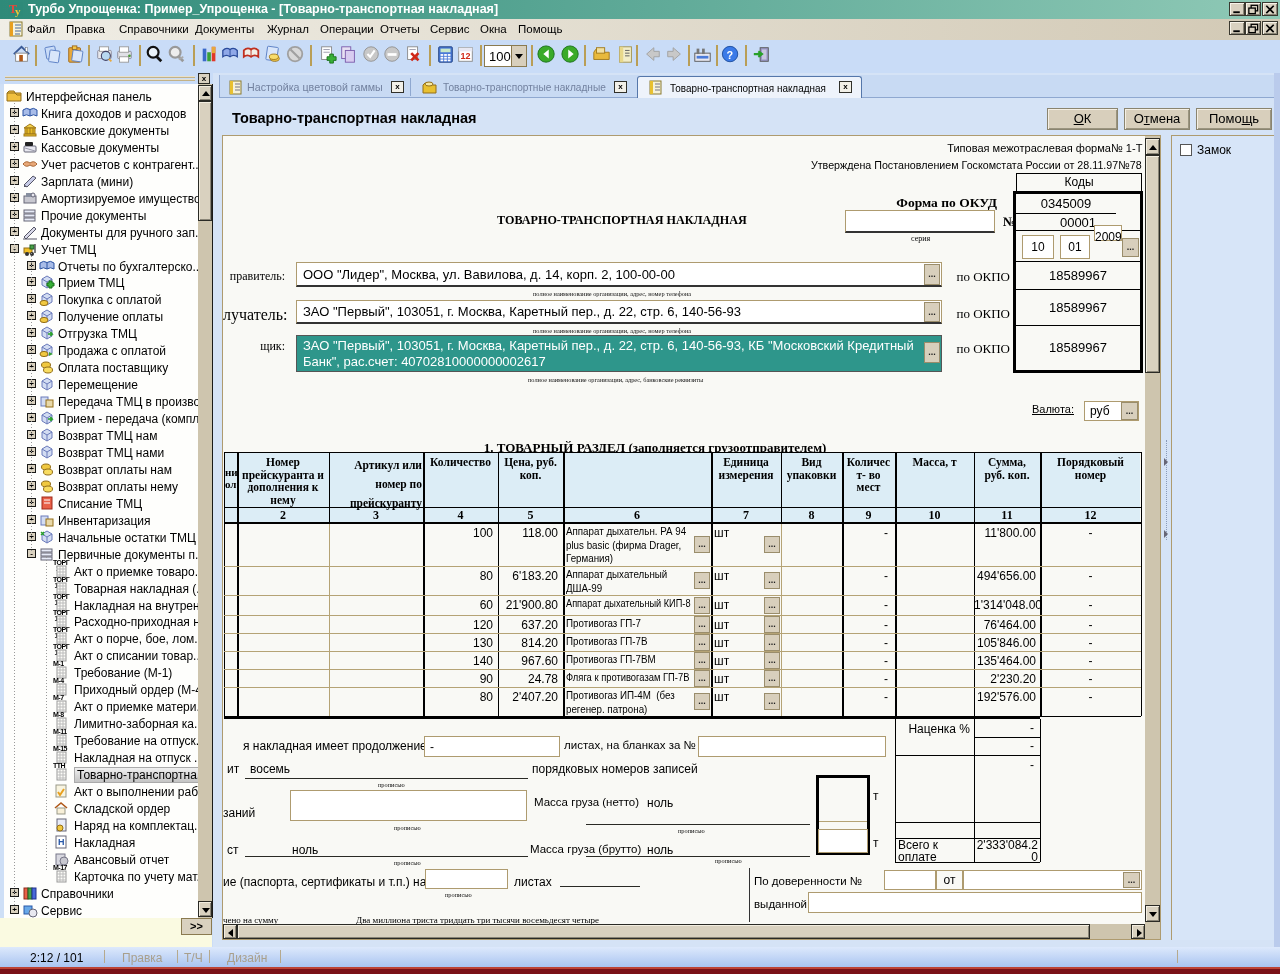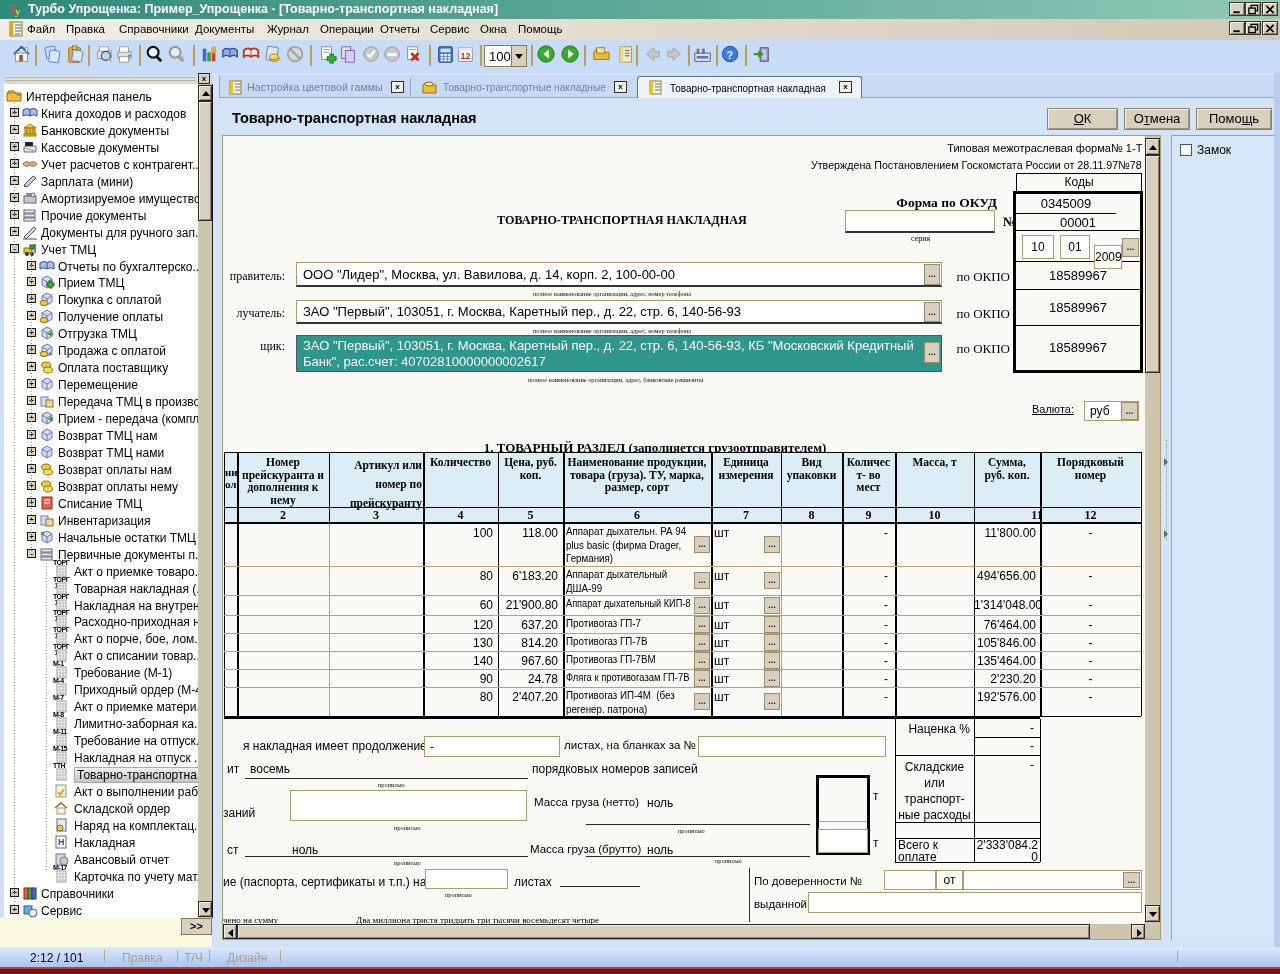--- a/index.html
+++ b/index.html
@@ -793,40 +793,40 @@
 <div id="paper">
 <div class="f" style="right:3px;top:6px;font-size:11.5px;transform:scaleX(.96);transform-origin:right;">Типовая межотраслевая форма№ 1-Т</div>
 <div class="f" style="right:3px;top:23px;font-size:11.5px;transform:scaleX(.93);transform-origin:right;">Утверждена Постановлением Госкомстата России от 28.11.97№78</div>
 <div class="f" style="left:793px;top:37px;width:126px;height:19px;border:1px solid #000;font-size:12px;text-align:center;line-height:17px;">Коды</div>
 <div class="f" style="left:790px;top:55px;width:130px;height:182px;border:3px solid #000;background:#F9F9F5;"></div>
 <div class="f" style="left:793px;top:58px;width:100px;height:20px;border-bottom:1px solid #000;font-size:13px;text-align:center;line-height:20px;">0345009</div>
 <div class="f" style="left:793px;top:78px;width:124px;height:17px;border-bottom:1px solid #000;font-size:13px;text-align:center;line-height:17px;">00001</div>
 <div class="f" style="left:793px;top:95px;width:124px;height:31px;border-bottom:1px solid #000;"></div>
 <div class="inp" style="left:799px;top:99px;width:32px;height:24px;font-size:12px;text-align:center;line-height:22px;">10</div>
 <div class="inp" style="left:837px;top:99px;width:30px;height:24px;font-size:12px;text-align:center;line-height:22px;">01</div>
-<div class="inp" style="left:871px;top:109px;width:28px;height:24px;font-size:12px;text-align:center;line-height:22px;">2009</div>
+<div class="inp" style="left:871px;top:89px;width:28px;height:16px;font-size:12px;text-align:center;line-height:22px;">2009</div>
 <div class="dots" style="left:899px;top:102px;width:17px;height:19px;line-height:17px;">...</div>
 <div class="f" style="left:793px;top:126px;width:124px;height:28px;border-bottom:1px solid #000;font-size:13px;text-align:center;line-height:28px;">18589967</div>
 <div class="f" style="left:793px;top:154px;width:124px;height:36px;border-bottom:1px solid #000;font-size:13px;text-align:center;line-height:36px;">18589967</div>
 <div class="f" style="left:793px;top:190px;width:124px;height:44px;font-size:13px;text-align:center;line-height:44px;">18589967</div>
 <div class="f serif" style="left:574px;top:59px;width:200px;text-align:right;font-weight:bold;font-size:13.5px;">Форма по ОКУД</div>
 <div class="f serif" style="left:780px;top:78px;font-weight:bold;font-size:13px;">№</div>
 <div class="inp" style="left:622px;top:74px;width:150px;height:23px;border-bottom:2px solid #333;"></div>
 <div class="f serif" style="left:688px;top:98px;font-size:8px;">серия</div>
 <div class="f serif" style="left:274px;top:76px;font-weight:bold;font-size:13.5px;transform:scaleX(.9);transform-origin:left;">ТОВАРНО-ТРАНСПОРТНАЯ НАКЛАДНАЯ</div>
 <div class="f serif" style="left:687px;top:133px;width:100px;text-align:right;font-size:13px;">по ОКПО</div>
 <div class="f serif" style="left:687px;top:170px;width:100px;text-align:right;font-size:13px;">по ОКПО</div>
 <div class="f serif" style="left:687px;top:205px;width:100px;text-align:right;font-size:13px;">по ОКПО</div>
 <div class="f serif" style="left:0px;top:133px;width:62px;text-align:right;font-size:12px;">правитель:</div>
 <div class="inp" style="left:73px;top:126px;width:646px;height:25px;border-bottom:2px solid #333;">
         <div style="font-size:13px;padding:4px 0 0 6px;">ООО "Лидер", Москва, ул. Вавилова, д. 14, корп. 2, 100-00-00</div>
       </div>
 <div class="dots" style="left:701px;top:128px;width:16px;height:21px;line-height:19px;">...</div>
 <div class="tiny serif" style="left:310px;top:154px;">полное наименование организации, адрес, номер телефона</div>
-<div class="f serif" style="left:0px;top:170px;width:62px;text-align:right;font-size:12px;">лучатель:</div>
+<div class="f serif" style="left:0px;top:170px;width:62px;text-align:right;font-size:16px;">лучатель:</div>
 <div class="inp" style="left:73px;top:164px;width:646px;height:24px;border-bottom:2px solid #333;">
         <div style="font-size:13px;padding:3px 0 0 6px;">ЗАО "Первый", 103051, г. Москва, Каретный пер., д. 22, стр. 6, 140-56-93</div>
       </div>
 <div class="dots" style="left:701px;top:166px;width:16px;height:20px;line-height:18px;">...</div>
 <div class="tiny serif" style="left:310px;top:191px;">полное наименование организации, адрес, номер телефона</div>
 <div class="f serif" style="left:0px;top:203px;width:62px;text-align:right;font-size:12px;">щик:</div>
 <div class="inp" style="left:73px;top:199px;width:646px;height:37px;background:#2E968B;border:1px solid #555;">
         <div style="font-size:13px;color:#fff;padding:2px 0 0 6px;white-space:normal;line-height:16px;">ЗАО "Первый", 103051, г. Москва, Каретный пер., д. 22, стр. 6, 140-56-93, КБ "Московский Кредитный Банк", рас.счет: 40702810000000002617</div>
       </div>
 <div class="dots" style="left:701px;top:206px;width:16px;height:21px;line-height:19px;">...</div>
@@ -863,37 +863,36 @@
 <div class="f" style="left:1px;top:515px;width:917px;height:1px;background:#B5A375;"></div>
 <div class="f" style="left:1px;top:533px;width:917px;height:1px;background:#B5A375;"></div>
 <div class="f" style="left:1px;top:551px;width:917px;height:1px;background:#B5A375;"></div>
 <div class="f" style="left:1px;top:580px;width:816px;height:3px;background:#000;"></div>
 <div class="f" style="left:817px;top:580px;width:101px;height:1px;background:#000;"></div>
 <div class="f serif" style="left:2px;top:330px;font-weight:bold;font-size:11px;line-height:12px;">ни<br>ол.</div>
 <div class="f serif" style="left:15px;top:320px;width:90px;font-weight:bold;font-size:11.5px;line-height:12.5px;text-align:center;white-space:normal;">Номер прейскуранта и дополнения к нему</div>
 <div class="f serif" style="left:107px;top:320px;width:92px;font-weight:bold;font-size:11.5px;line-height:19px;text-align:right;white-space:normal;">Артикул или номер по прейскуранту</div>
 <div class="f serif" style="left:201px;top:320px;width:73px;font-weight:bold;font-size:11.5px;line-height:12.5px;text-align:center;white-space:normal;">Количество</div>
 <div class="f serif" style="left:276px;top:320px;width:63px;font-weight:bold;font-size:11.5px;line-height:12.5px;text-align:center;white-space:normal;">Цена, руб. коп.</div>
-<div class="f serif" style="left:341px;top:320px;width:146px;font-weight:bold;font-size:11.5px;line-height:12.5px;text-align:center;white-space:normal;">Наименование продукции, товара (груза). ТУ, марка, размер, сорт</div>
 <div class="f serif" style="left:489px;top:320px;width:68px;font-weight:bold;font-size:11.5px;line-height:12.5px;text-align:center;white-space:normal;">Единица измерения</div>
 <div class="f serif" style="left:559px;top:320px;width:59px;font-weight:bold;font-size:11.5px;line-height:12.5px;text-align:center;white-space:normal;">Вид упаковки</div>
 <div class="f serif" style="left:620px;top:320px;width:51px;font-weight:bold;font-size:11.5px;line-height:12.5px;text-align:center;white-space:normal;">Количес<br>т- во<br>мест</div>
 <div class="f serif" style="left:673px;top:320px;width:77px;font-weight:bold;font-size:11.5px;line-height:12.5px;text-align:center;white-space:normal;">Масса, т</div>
 <div class="f serif" style="left:752px;top:320px;width:64px;font-weight:bold;font-size:11.5px;line-height:12.5px;text-align:center;white-space:normal;">Сумма,<br>руб. коп.</div>
 <div class="f serif" style="left:818px;top:320px;width:99px;font-weight:bold;font-size:11.5px;line-height:12.5px;text-align:center;white-space:normal;">Порядковый номер</div>
 <div class="f serif" style="left:14px;top:372px;width:92px;font-weight:bold;font-size:12px;text-align:center;">2</div>
 <div class="f serif" style="left:106px;top:372px;width:94px;font-weight:bold;font-size:12px;text-align:center;">3</div>
 <div class="f serif" style="left:200px;top:372px;width:75px;font-weight:bold;font-size:12px;text-align:center;">4</div>
 <div class="f serif" style="left:275px;top:372px;width:65px;font-weight:bold;font-size:12px;text-align:center;">5</div>
 <div class="f serif" style="left:340px;top:372px;width:148px;font-weight:bold;font-size:12px;text-align:center;">6</div>
 <div class="f serif" style="left:488px;top:372px;width:70px;font-weight:bold;font-size:12px;text-align:center;">7</div>
 <div class="f serif" style="left:558px;top:372px;width:61px;font-weight:bold;font-size:12px;text-align:center;">8</div>
 <div class="f serif" style="left:619px;top:372px;width:53px;font-weight:bold;font-size:12px;text-align:center;">9</div>
 <div class="f serif" style="left:672px;top:372px;width:79px;font-weight:bold;font-size:12px;text-align:center;">10</div>
-<div class="f serif" style="left:781px;top:372px;width:66px;font-weight:bold;font-size:12px;text-align:center;">11</div>
+<div class="f serif" style="left:751px;top:372px;width:66px;font-weight:bold;font-size:12px;text-align:center;">11</div>
 <div class="f serif" style="left:817px;top:372px;width:101px;font-weight:bold;font-size:12px;text-align:center;">12</div>
 <div class="f" style="left:200px;top:390px;width:70px;font-size:12px;text-align:right;">100</div>
 <div class="f" style="left:275px;top:390px;width:60px;font-size:12px;text-align:right;">118.00</div>
 <div class="f" style="left:343px;top:389px;font-size:11.5px;line-height:13.5px;transform:scaleX(.85);transform-origin:left;">Аппарат дыхательн. РА 94<br>plus basic (фирма Drager,<br>Германия)</div>
 <div class="dots" style="left:471px;top:400px;width:16px;height:17px;line-height:15px;">...</div>
 <div class="f" style="left:491px;top:390px;font-size:12px;">шт</div>
 <div class="dots" style="left:541px;top:400px;width:16px;height:17px;line-height:15px;">...</div>
 <div class="f" style="left:619px;top:390px;width:46px;font-size:12px;text-align:right;">-</div>
 <div class="f" style="left:751px;top:390px;width:62px;font-size:12px;text-align:right;">11'800.00</div>
 <div class="f" style="left:817px;top:390px;width:101px;font-size:12px;text-align:center;">-</div>
@@ -964,21 +963,20 @@
 <div class="f" style="left:751px;top:583px;width:1px;height:143px;background:#000;"></div>
 <div class="f" style="left:817px;top:583px;width:1px;height:143px;background:#000;"></div>
 <div class="f" style="left:751px;top:601px;width:66px;height:1px;background:#000;"></div>
 <div class="f" style="left:672px;top:619px;width:145px;height:1px;background:#000;"></div>
 <div class="f" style="left:672px;top:686px;width:145px;height:1px;background:#000;"></div>
 <div class="f" style="left:672px;top:702px;width:145px;height:1px;background:#000;"></div>
 <div class="f" style="left:672px;top:726px;width:145px;height:1px;background:#000;"></div>
 <div class="f" style="left:672px;top:586px;width:75px;font-size:12px;text-align:right;">Наценка %</div>
 <div class="f" style="left:751px;top:585px;width:60px;font-size:12px;text-align:right;">-</div>
 <div class="f" style="left:751px;top:603px;width:60px;font-size:12px;text-align:right;">-</div>
-<div class="f" style="left:672px;top:623px;width:79px;font-size:12px;text-align:center;white-space:normal;line-height:16px;">Складские или транспорт- ные расходы</div>
 <div class="f" style="left:751px;top:622px;width:60px;font-size:12px;text-align:right;">-</div>
 <div class="f" style="left:675px;top:704px;width:70px;font-size:12px;white-space:normal;line-height:11.5px;">Всего к оплате</div>
 <div class="f" style="left:753px;top:703px;width:62px;font-size:12px;text-align:right;white-space:normal;line-height:12px;">2'333'084.2 0</div>
 <div class="f" style="left:0px;top:603px;font-size:12px;margin-left:20px;">я накладная имеет продолжение на</div>
 <div class="inp" style="left:201px;top:600px;width:136px;height:21px;">
         <div style="font-size:12px;padding:3px 0 0 5px;">-</div>
       </div>
 <div class="f" style="left:341px;top:603px;font-size:11.5px;">листах, на бланках за №</div>
 <div class="inp" style="left:475px;top:600px;width:188px;height:21px;"></div>
 <div class="f" style="left:4px;top:626px;font-size:12px;">ит</div>

